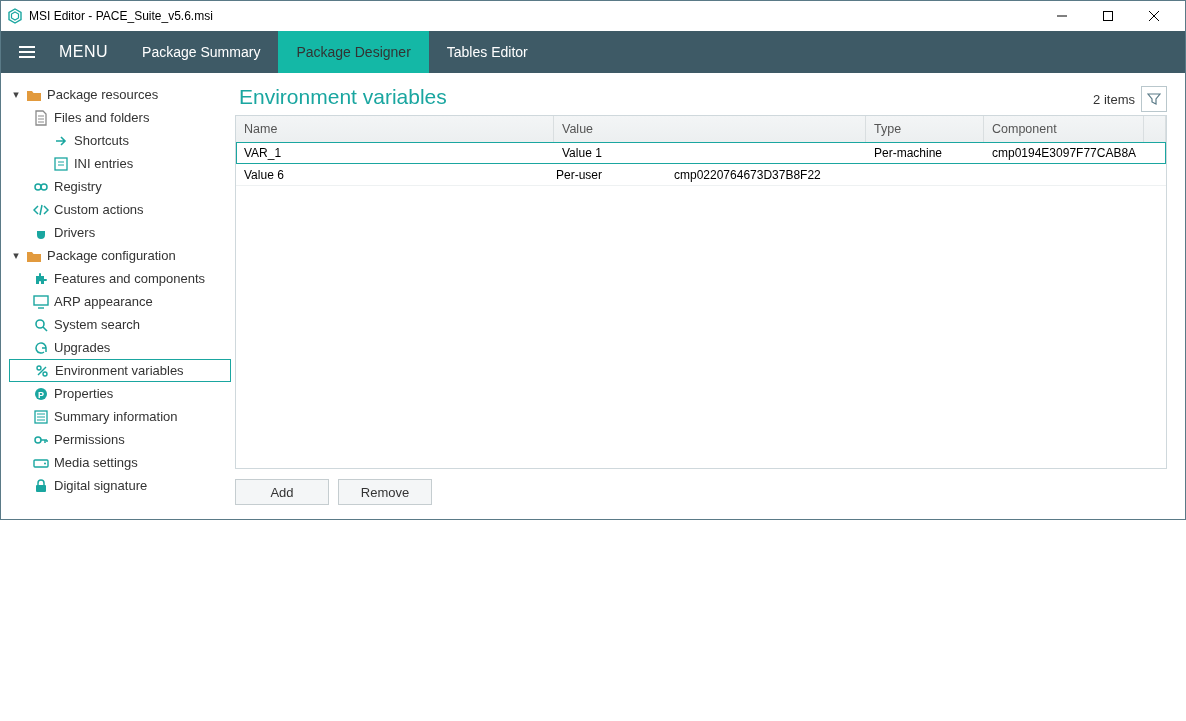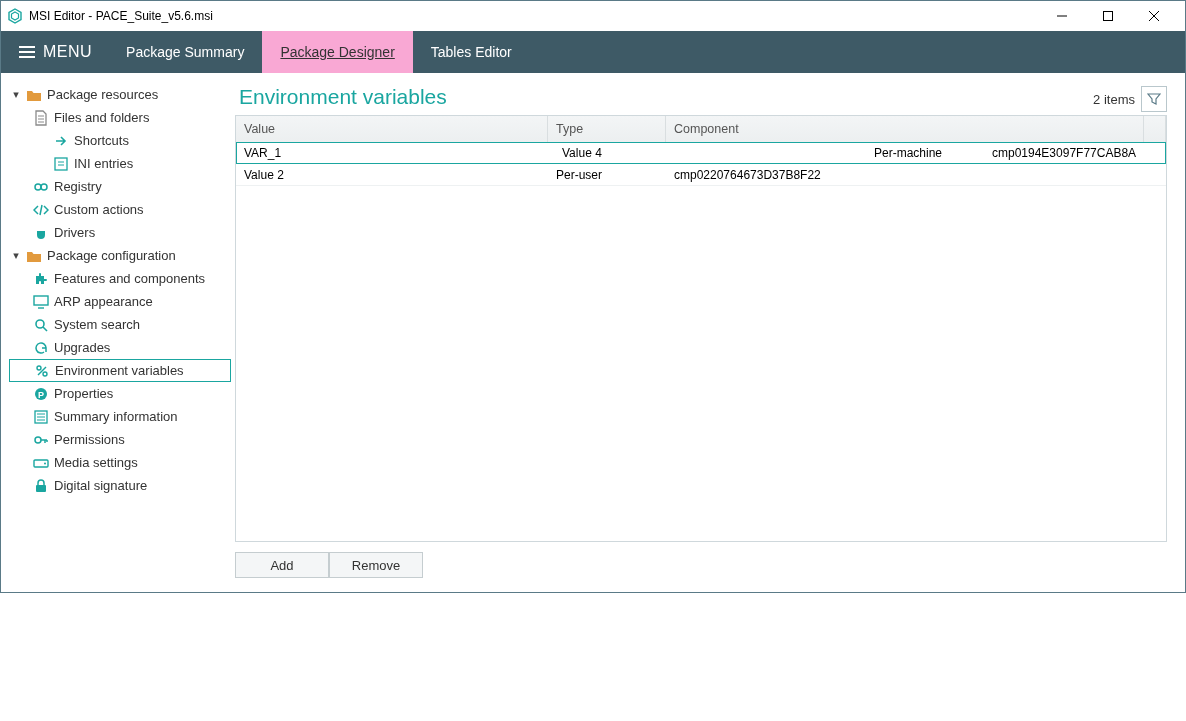--- a/index.html
+++ b/index.html
@@ -1,34 +1,34 @@
 <!DOCTYPE html>
 <html><head>
 <meta charset="utf-8">
 <style>
 * { box-sizing: border-box; margin: 0; padding: 0; font-family: "Segoe UI", Tahoma, sans-serif; }
 html, body { width: 1186px; height: 721px; overflow: hidden; background: #fff; }
 
-.window { width: 1186px; height: 593px; border: 1px solid #5a7a87; display: flex; flex-direction: column; background: #fff; }
+.window { width: 1186px; height: 520px; border: 1px solid #5a7a87; display: flex; flex-direction: column; background: #fff; }
 
 
 .titlebar { height: 30px; display: flex; align-items: center; padding: 0 8px 0 6px; background: #fff; color: #000; font-size: 12px; }
 .titlebar .app-icon { width: 16px; height: 16px; margin-right: 6px; display:flex; align-items:center; justify-content:center;}
 .titlebar .title { flex: 0 0 auto; }
 .titlebar .spacer { flex: 1; }
 .titlebar .win-btn { width: 46px; height: 30px; display: flex; align-items: center; justify-content: center; cursor: default; }
 .titlebar .win-btn svg { stroke: #000; }
 
 
 .menubar { height: 42px; background: #3e5a66; display: flex; align-items: stretch; color: #fff; }
-.menu-btn { display: flex; align-items: center; gap: 8px; padding: 0 16px 0 18px; font-size: 16px; font-weight: 400; letter-spacing: 0.5px; cursor: default; }
+.menu-btn { display: flex; align-items: center; gap: 24px; padding: 0 16px 0 18px; font-size: 16px; font-weight: 400; letter-spacing: 0.5px; cursor: default; }
 .ham { display:flex; flex-direction:column; gap:3px; }
 .ham span { display:block; width:16px; height:2px; background:#fff; }
 .tab { display: flex; align-items: center; padding: 4px 18px; font-size: 14px; cursor: default; }
-.tab.active { background: #f9a8d4; color: #333; text-decoration: underline; }
+.tab.active { background: #14b8a6; color: #333; }
 
 
 .body { flex: 1; display: flex; min-height: 0; }
 
 
 .tree { width: 234px; padding: 10px 4px 10px 8px; font-size: 13px; color: #333; }
 .tree-row { display: flex; align-items: center; height: 23px; gap: 5px; padding-left: 2px; cursor: default; white-space: nowrap; }
 .tree-row.indent1 { padding-left: 24px; }
 .tree-row.indent2 { padding-left: 44px; }
 .tree-row.selected { border: 1px solid #1aa6a0; background: #fff; }
@@ -52,21 +52,21 @@
 .grid-body { flex:1; overflow:auto; }
 .grid-row { display:flex; font-size:12px; height:22px; align-items:stretch; border-bottom:1px solid #eef1f2; cursor:default; }
 .grid-row .cell { padding:0 8px; display:flex; align-items:center; overflow:hidden; text-overflow:ellipsis; white-space:nowrap; }
 .grid-row.selected { outline:1px solid #1aa6a0; outline-offset:-1px; background:#fff; }
 .c-name { flex: 0 0 318px; }
 .c-value { flex: 0 0 312px; }
 .c-type { flex: 0 0 118px; }
 .c-comp { flex: 1 1 160px; text-align: center; }
 .c-end { flex: 0 0 22px; }
 
-.button-row { display:flex; gap:0; padding-top:10px; }
+.button-row { display:flex; gap:9px; padding-top:10px; }
 .btn { width:94px; height:26px; border:1px solid #c5cdd0; background:#f4f6f7; font-size:13px; color:#333; display:flex; align-items:center; justify-content:center; cursor:default; }
 
 </style>
 </head>
 <body>
 
 <div class="window">
 
   <div class="titlebar">
     <span class="app-icon">
@@ -292,41 +292,44 @@
         <div class="items-count">2 items</div>
         <div class="filter-btn">
           <svg width="14" height="14" viewBox="0 0 14 14">
               <path d="M1 2h12L9 7v5l-4-2V7z" fill="none" stroke="#5a7a87" stroke-width="1.2"></path>
             </svg>
         </div>
       </div>
 
       <div class="grid">
         <div class="grid-head">
+          <div class="col c-name">
+              <span>Name</span>
+            </div>
           <div class="col c-value">
               <span>Value</span>
             </div>
           <div class="col c-type">
               <span>Type</span>
             </div>
           <div class="col c-comp">
               <span>Component</span>
             </div>
           <div class="col c-end"></div>
         </div>
         <div class="grid-body">
           <div class="grid-row selected">
             <div class="cell c-name">VAR_1</div>
-            <div class="cell c-value">Value 4</div>
+            <div class="cell c-value">Value 1</div>
             <div class="cell c-type">Per-machine</div>
             <div class="cell c-comp">cmp0194E3097F77CAB8A</div>
             <div class="cell c-end"></div>
           </div>
           <div class="grid-row">
-            <div class="cell c-value">Value 2</div>
+            <div class="cell c-value">Value 6</div>
             <div class="cell c-type">Per-user</div>
             <div class="cell c-comp">cmp0220764673D37B8F22</div>
             <div class="cell c-end"></div>
           </div>
         </div>
       </div>
 
       <div class="button-row">
         <div class="btn">
             <span>Add</span>

